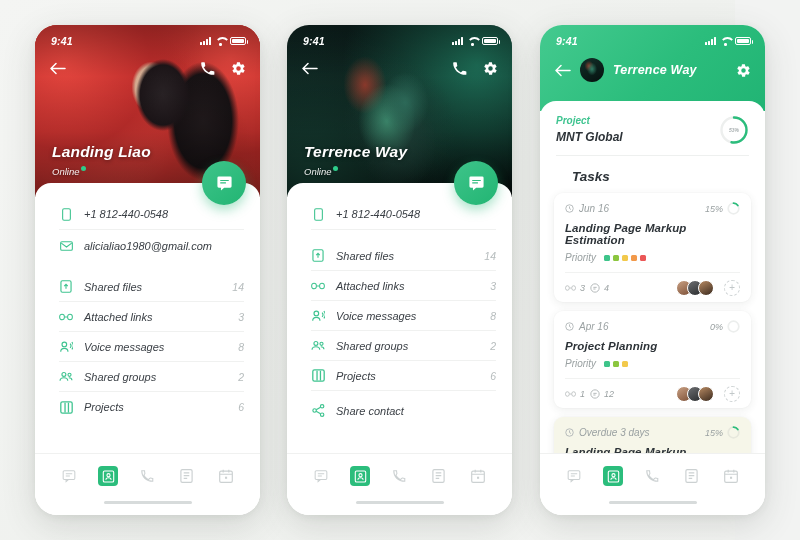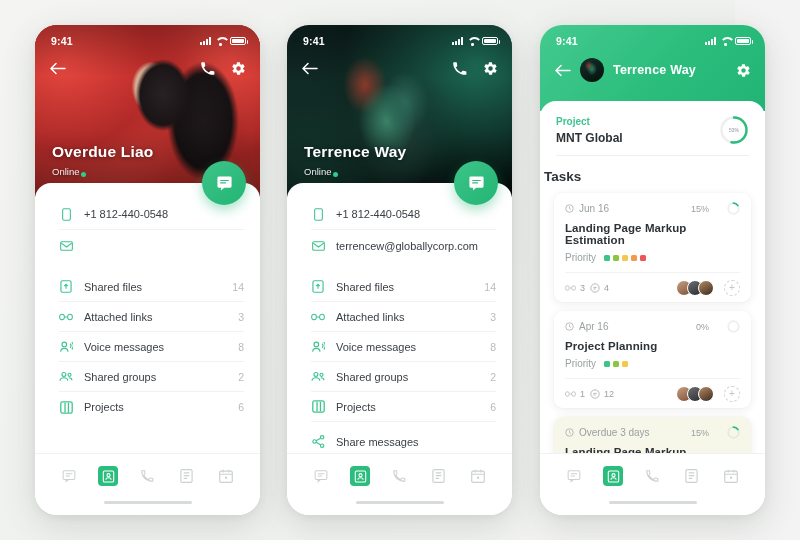--- a/index.html
+++ b/index.html
@@ -5,20 +5,21 @@
   * { box-sizing: border-box; margin: 0; padding: 0; }
   html, body {
     width: 800px; height: 540px;
     background: #f2f3f2;
     font-family: "Liberation Sans", sans-serif;
     overflow: hidden;
   }
   .stage {
     position: relative; width: 735px; height: 540px;
     background: linear-gradient(135deg,#f4f5f3 0%, #eff1ee 55%, #f3f4f2 100%);
+    font-style: italic;
   }
 
   
   .phone {
     position: absolute; top: 25px; width: 225px; height: 490px;
     background: #ffffff; border-radius: 22px;
     box-shadow: 0 10px 34px rgba(60,70,60,.16), 0 2px 8px rgba(60,70,60,.07);
     overflow: hidden;
   }
   #phone1 { left: 35px; }
@@ -90,21 +91,21 @@
   }
   .hero-top .right { display: flex; align-items: center; gap: 16px; }
   .hero-name {
     position: absolute; left: 17px; bottom: 36px;
     color: #fff; font-size: 15.5px; font-weight: bold; letter-spacing: .2px;
     text-shadow: 0 1px 4px rgba(0,0,0,.45);
   }
   .hero-status {
     position: absolute; left: 17px; bottom: 20px;
     color: rgba(255,255,255,.92); font-size: 9.5px;
-    display: flex; align-items: flex-end; gap: 2px;
+    display: flex; align-items: flex-start; gap: 2px;
     text-shadow: 0 1px 3px rgba(0,0,0,.45);
   }
   .dot-online { width: 5px; height: 5px; border-radius: 50%; background: #2ecc8a; display: inline-block; }
 
   
   .sheet {
     position: relative; margin-top: -14px; background: #fff;
     border-radius: 16px 16px 0 0; height: calc(100% + 14px); z-index: 3;
   }
   .fab {
@@ -158,42 +159,42 @@
     background:
       radial-gradient(ellipse 7px 9px at 12px 11px, #2f7d64 0%, rgba(47,125,100,0) 72%),
       radial-gradient(ellipse 6px 7px at 9px 8px, #8e4030 0%, rgba(142,64,48,0) 75%),
       linear-gradient(150deg,#123129 0%, #0a1d19 60%, #06100e 100%);
   }
   .gh-name { font-size: 12.5px; font-weight: bold; flex: 1; letter-spacing: .2px; }
   .sheet3 {
     position: absolute; top: 76px; left: 0; right: 0; bottom: 0;
     background: #fff; border-radius: 16px 16px 0 0; z-index: 3; overflow: hidden;
   }
-  .proj { padding: 14px 16px 10px; display: flex; align-items: center; }
+  .proj { padding: 14px 16px 10px; display: flex; align-items: flex-start; }
   .proj-txt { flex: 1; }
   .proj-lbl { color: #3fc490; font-size: 10px; font-weight: bold; margin-bottom: 4px; }
   .proj-name { color: #2d3338; font-size: 12px; font-weight: bold; }
   .ring { width: 30px; height: 30px; position: relative; }
   .ring svg { transform: rotate(-90deg); display: block; }
   .ring span {
     position: absolute; inset: 0; display: flex; align-items: center; justify-content: center;
     font-size: 5px; color: #aab1b2; font-weight: bold;
   }
   .proj-sep { height: 1px; background: #eef0ef; margin: 0 16px; }
-  .tasks-h { padding: 13px 4px 9px; font-size: 13.5px; font-weight: bold; color: #2d3338; }
+  .tasks-h { padding: 13px 32px 9px; font-size: 13.5px; font-weight: bold; color: #2d3338; }
 
   .task {
     margin: 0 14px 9px; background: #fff; border-radius: 9px;
     box-shadow: 0 2px 8px rgba(60,70,60,.09), 0 0 0 1px rgba(0,0,0,.012);
     padding: 9px 11px 0;
   }
   .task.overdue { background: #f6f6e9; }
   .task-top { display: flex; align-items: center; }
   .task-date { flex: 1; display: flex; align-items: center; gap: 5px; font-size: 10px; color: #9aa1a2; }
-  .task-pct { font-size: 9px; color: #9aa1a2; margin-right: 18px; }
+  .task-pct { font-size: 9px; color: #9aa1a2; margin-right: 4px; }
   .mini-ring { width: 13px; height: 13px; }
   .mini-ring svg { transform: rotate(-90deg); display: block; }
   .task-title { font-size: 11.5px; font-weight: bold; color: #2d3338; margin: 7px 0 6px; letter-spacing: .1px; }
   .task-prio { display: flex; align-items: center; gap: 4px; font-size: 10px; color: #9aa1a2; padding-bottom: 9px; }
   .task-prio .pd { width: 6px; height: 6px; border-radius: 1.5px; display: inline-block; }
   .task-prio .pds { display: flex; gap: 3px; margin-left: 4px; }
   .task-foot {
     display: flex; align-items: center; border-top: 1px solid #f1f2f1;
     height: 30px; font-size: 9px; color: #9aa1a2; gap: 5px;
   }
@@ -250,21 +251,21 @@
               </svg>
           </span>
           <span>
             <svg width="15" height="15" viewBox="0 0 24 24" fill="#fff">
                 <path d="M19.4 13a7.8 7.8 0 0 0 0-2l2.1-1.6a.5.5 0 0 0 .1-.6l-2-3.5a.5.5 0 0 0-.6-.2l-2.5 1a7.6 7.6 0 0 0-1.7-1l-.4-2.6a.5.5 0 0 0-.5-.4h-4a.5.5 0 0 0-.5.4l-.4 2.6c-.6.3-1.2.6-1.7 1l-2.5-1a.5.5 0 0 0-.6.2l-2 3.5a.5.5 0 0 0 .1.6L4.6 11a7.8 7.8 0 0 0 0 2l-2.1 1.6a.5.5 0 0 0-.1.6l2 3.5c.1.2.4.3.6.2l2.5-1c.5.4 1.1.7 1.7 1l.4 2.6c0 .2.2.4.5.4h4c.3 0 .5-.2.5-.4l.4-2.6c.6-.3 1.2-.6 1.7-1l2.5 1c.2.1.5 0 .6-.2l2-3.5a.5.5 0 0 0-.1-.6L19.4 13zM12 15.6A3.6 3.6 0 1 1 12 8.4a3.6 3.6 0 0 1 0 7.2z"></path>
               </svg>
           </span>
         </span>
       </div>
 
-      <div class="hero-name">Overdue Liao</div>
+      <div class="hero-name">Landing Liao</div>
       <div class="hero-status">
         <span>Online</span>
         <span class="dot-online"></span>
       </div>
     </div>
 
     <div class="sheet">
       <div class="fab">
         <svg width="17" height="17" viewBox="0 0 24 24" fill="#fff">
             <path d="M20 2H4a2 2 0 0 0-2 2v12a2 2 0 0 0 2 2h3v4l4.5-4H20a2 2 0 0 0 2-2V4a2 2 0 0 0-2-2zM6 7h12v1.6H6V7zm0 3.4h8V12H6v-1.6z"></path>
@@ -280,20 +281,21 @@
           </span>
           <span class="lbl">+1 812-440-0548</span>
         </div>
         <div class="row contactinfo" style="border-bottom:none">
           <span class="ico">
             <svg width="13" height="10" viewBox="0 0 20 15" fill="none" stroke="#3fc490" stroke-width="1.7">
                 <rect x="1" y="1" width="18" height="13" rx="2"></rect>
                 <path d="M2 3l8 6 8-6"></path>
               </svg>
           </span>
+          <span class="lbl">alicialiao1980@gmail.com</span>
         </div>
         <div class="gap"></div>
 
         <div class="row">
           <span class="ico">
             <svg width="12" height="13" viewBox="0 0 16 18" fill="none" stroke="#3fc490" stroke-width="1.6">
                 <rect x="1" y="1" width="14" height="16" rx="2"></rect>
                 <path d="M8 12V6M5.5 8.5 8 6l2.5 2.5"></path>
               </svg>
           </span>
@@ -441,29 +443,20 @@
 
       <div class="rows">
         <div class="row contactinfo">
           <span class="ico">
             <svg width="9" height="13" viewBox="0 0 14 20" fill="none" stroke="#3fc490" stroke-width="1.7">
                 <rect x="1" y="1" width="12" height="18" rx="2.2"></rect>
               </svg>
           </span>
           <span class="lbl">+1 812-440-0548</span>
         </div>
-        <div class="row contactinfo" style="border-bottom:none">
-          <span class="ico">
-            <svg width="13" height="10" viewBox="0 0 20 15" fill="none" stroke="#3fc490" stroke-width="1.7">
-                <rect x="1" y="1" width="18" height="13" rx="2"></rect>
-                <path d="M2 3l8 6 8-6"></path>
-              </svg>
-          </span>
-          <span class="lbl">terrencew@globallycorp.com</span>
-        </div>
         <div class="gap"></div>
 
         <div class="row">
           <span class="ico">
             <svg width="12" height="13" viewBox="0 0 16 18" fill="none" stroke="#3fc490" stroke-width="1.6">
                 <rect x="1" y="1" width="14" height="16" rx="2"></rect>
                 <path d="M8 12V6M5.5 8.5 8 6l2.5 2.5"></path>
               </svg>
           </span>
           <span class="lbl">Shared files</span>
@@ -514,21 +507,21 @@
         </div>
         <div class="row sharecontact">
           <span class="ico">
             <svg width="13" height="13" viewBox="0 0 18 18" fill="none" stroke="#3fc490" stroke-width="1.6">
                 <circle cx="14" cy="3.2" r="2.4"></circle>
                 <circle cx="3.6" cy="9" r="2.4"></circle>
                 <circle cx="14" cy="14.8" r="2.4"></circle>
                 <path d="M5.8 7.8 11.8 4.4M5.8 10.2l6 3.4"></path>
               </svg>
           </span>
-          <span class="lbl">Share messages</span>
+          <span class="lbl">Share contact</span>
         </div>
       </div>
     </div>
 
     <div class="bottomnav">
       <div class="navicons">
         <div class="navitem">
           <svg width="14" height="14" viewBox="0 0 24 24" fill="none" stroke="currentColor" stroke-width="1.8">
               <rect x="2" y="3" width="20" height="15" rx="2"></rect>
               <path d="M7 18v3.5L11 18M6.5 8h11M6.5 12h7"></path>

